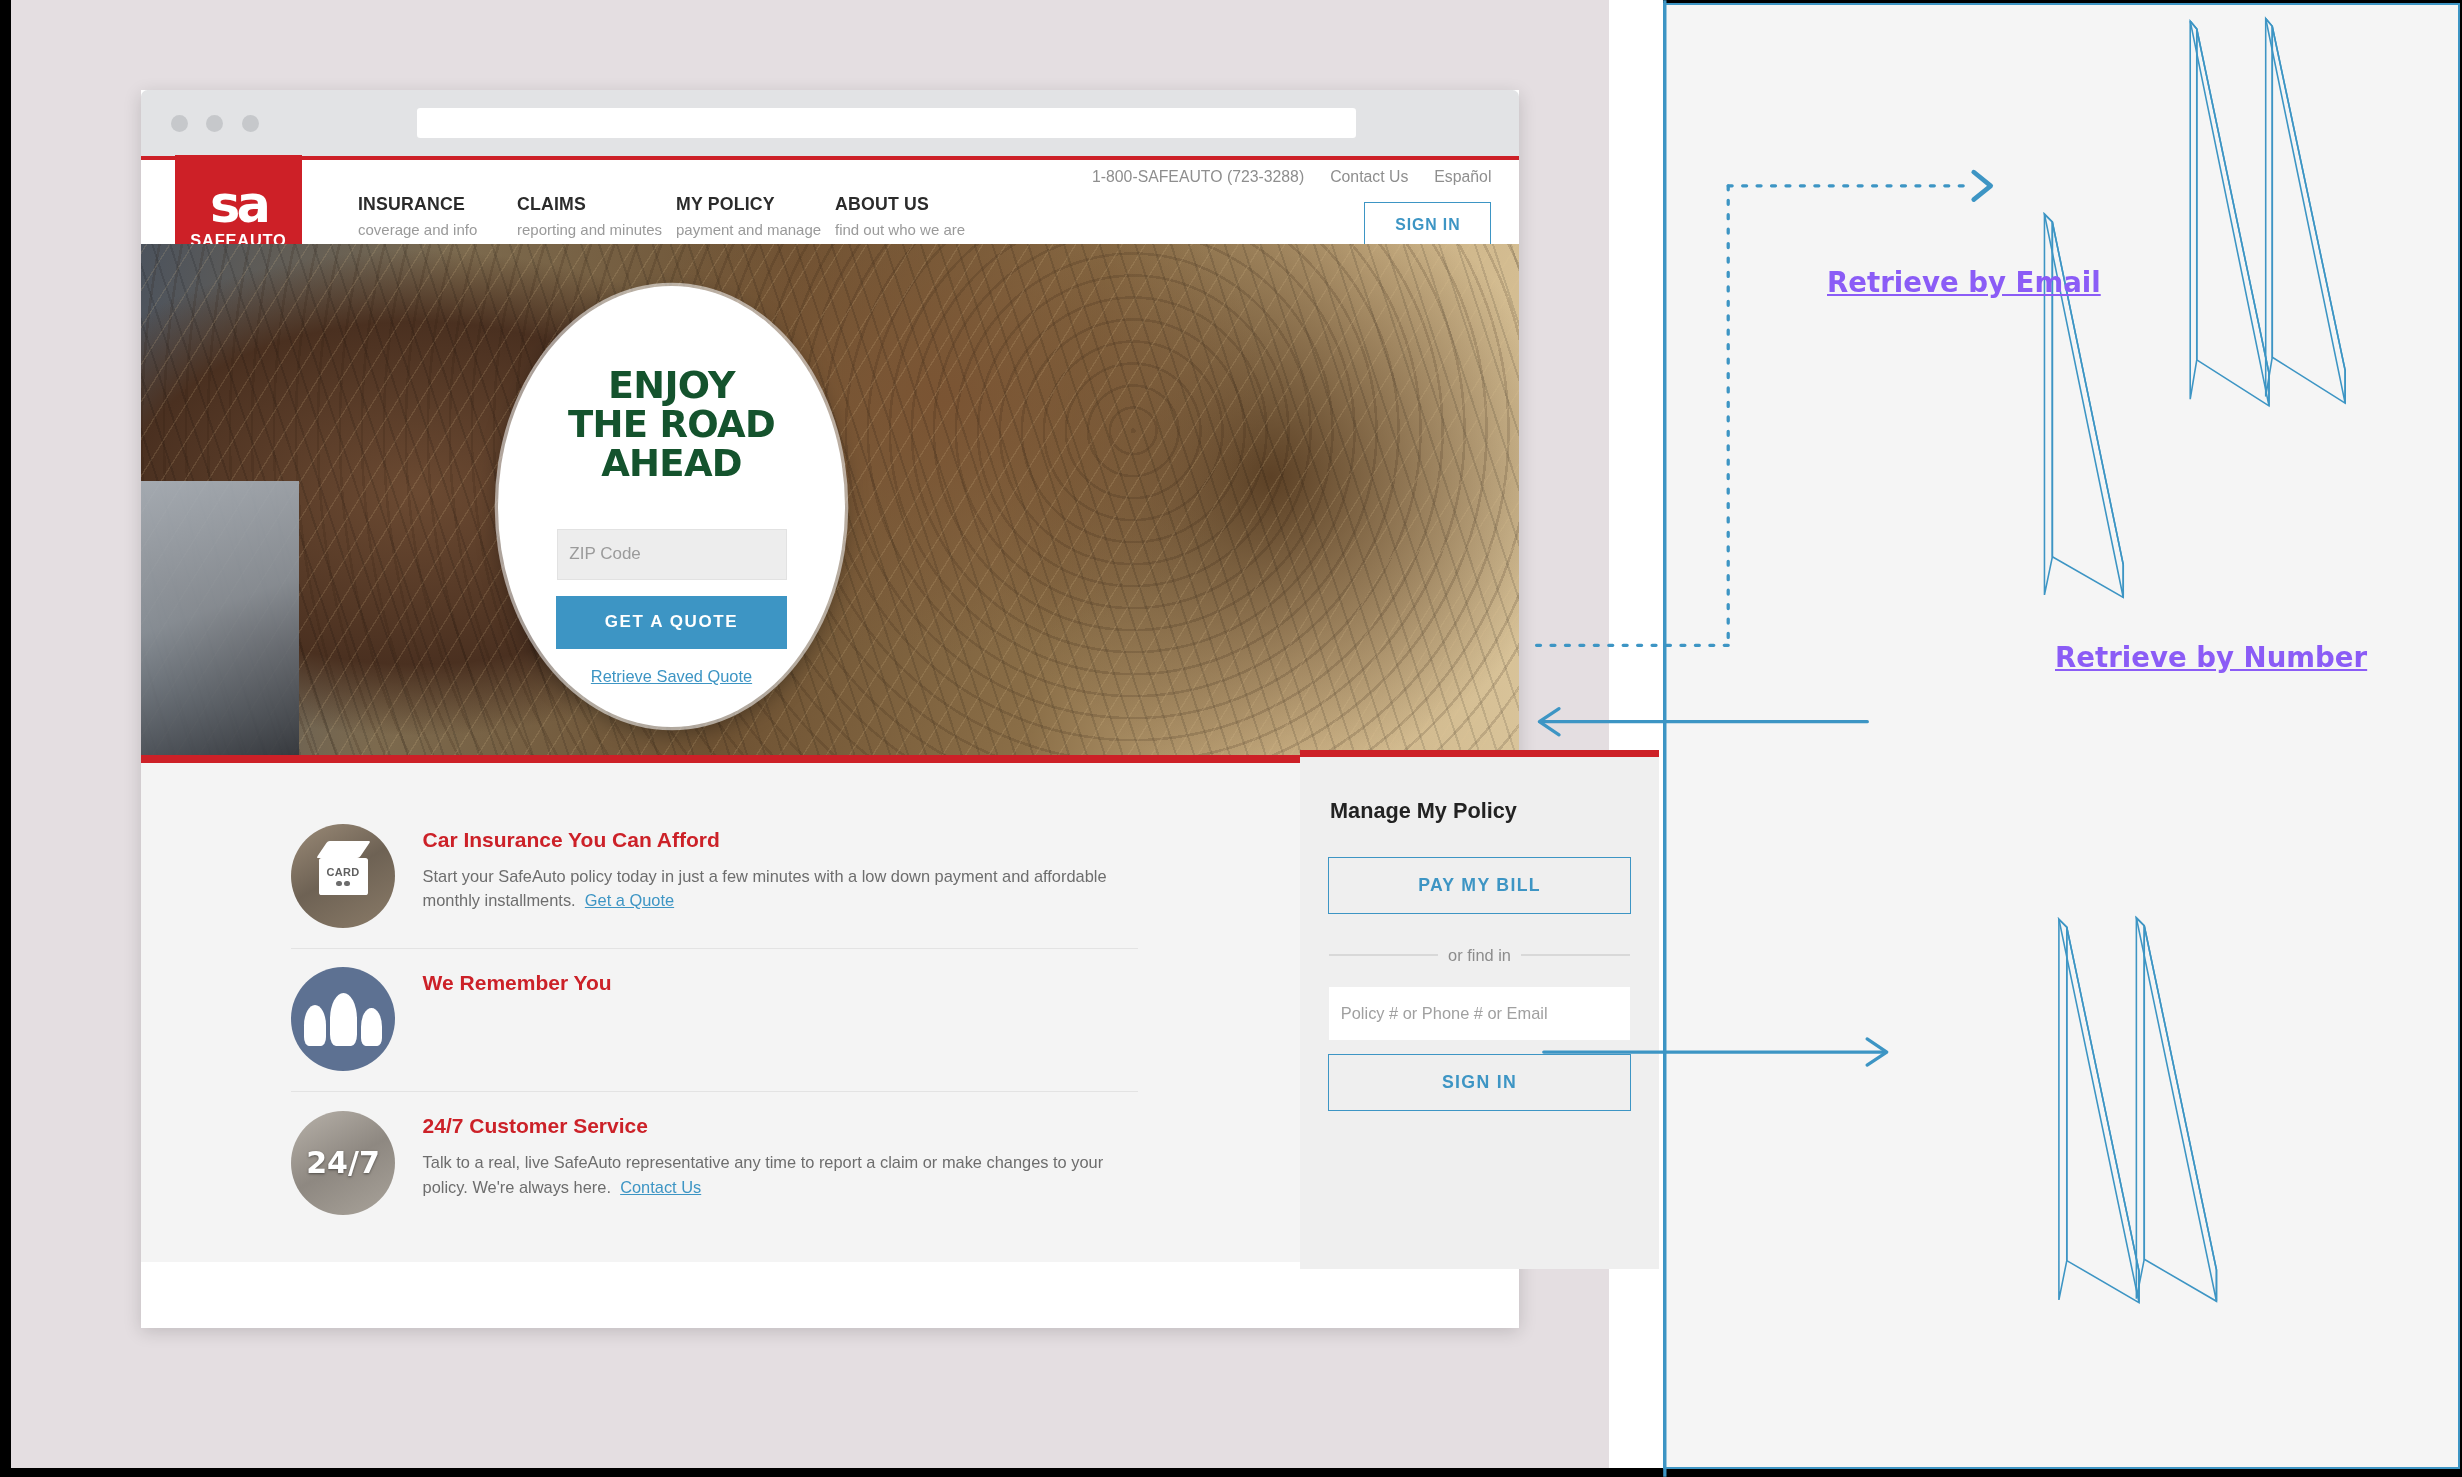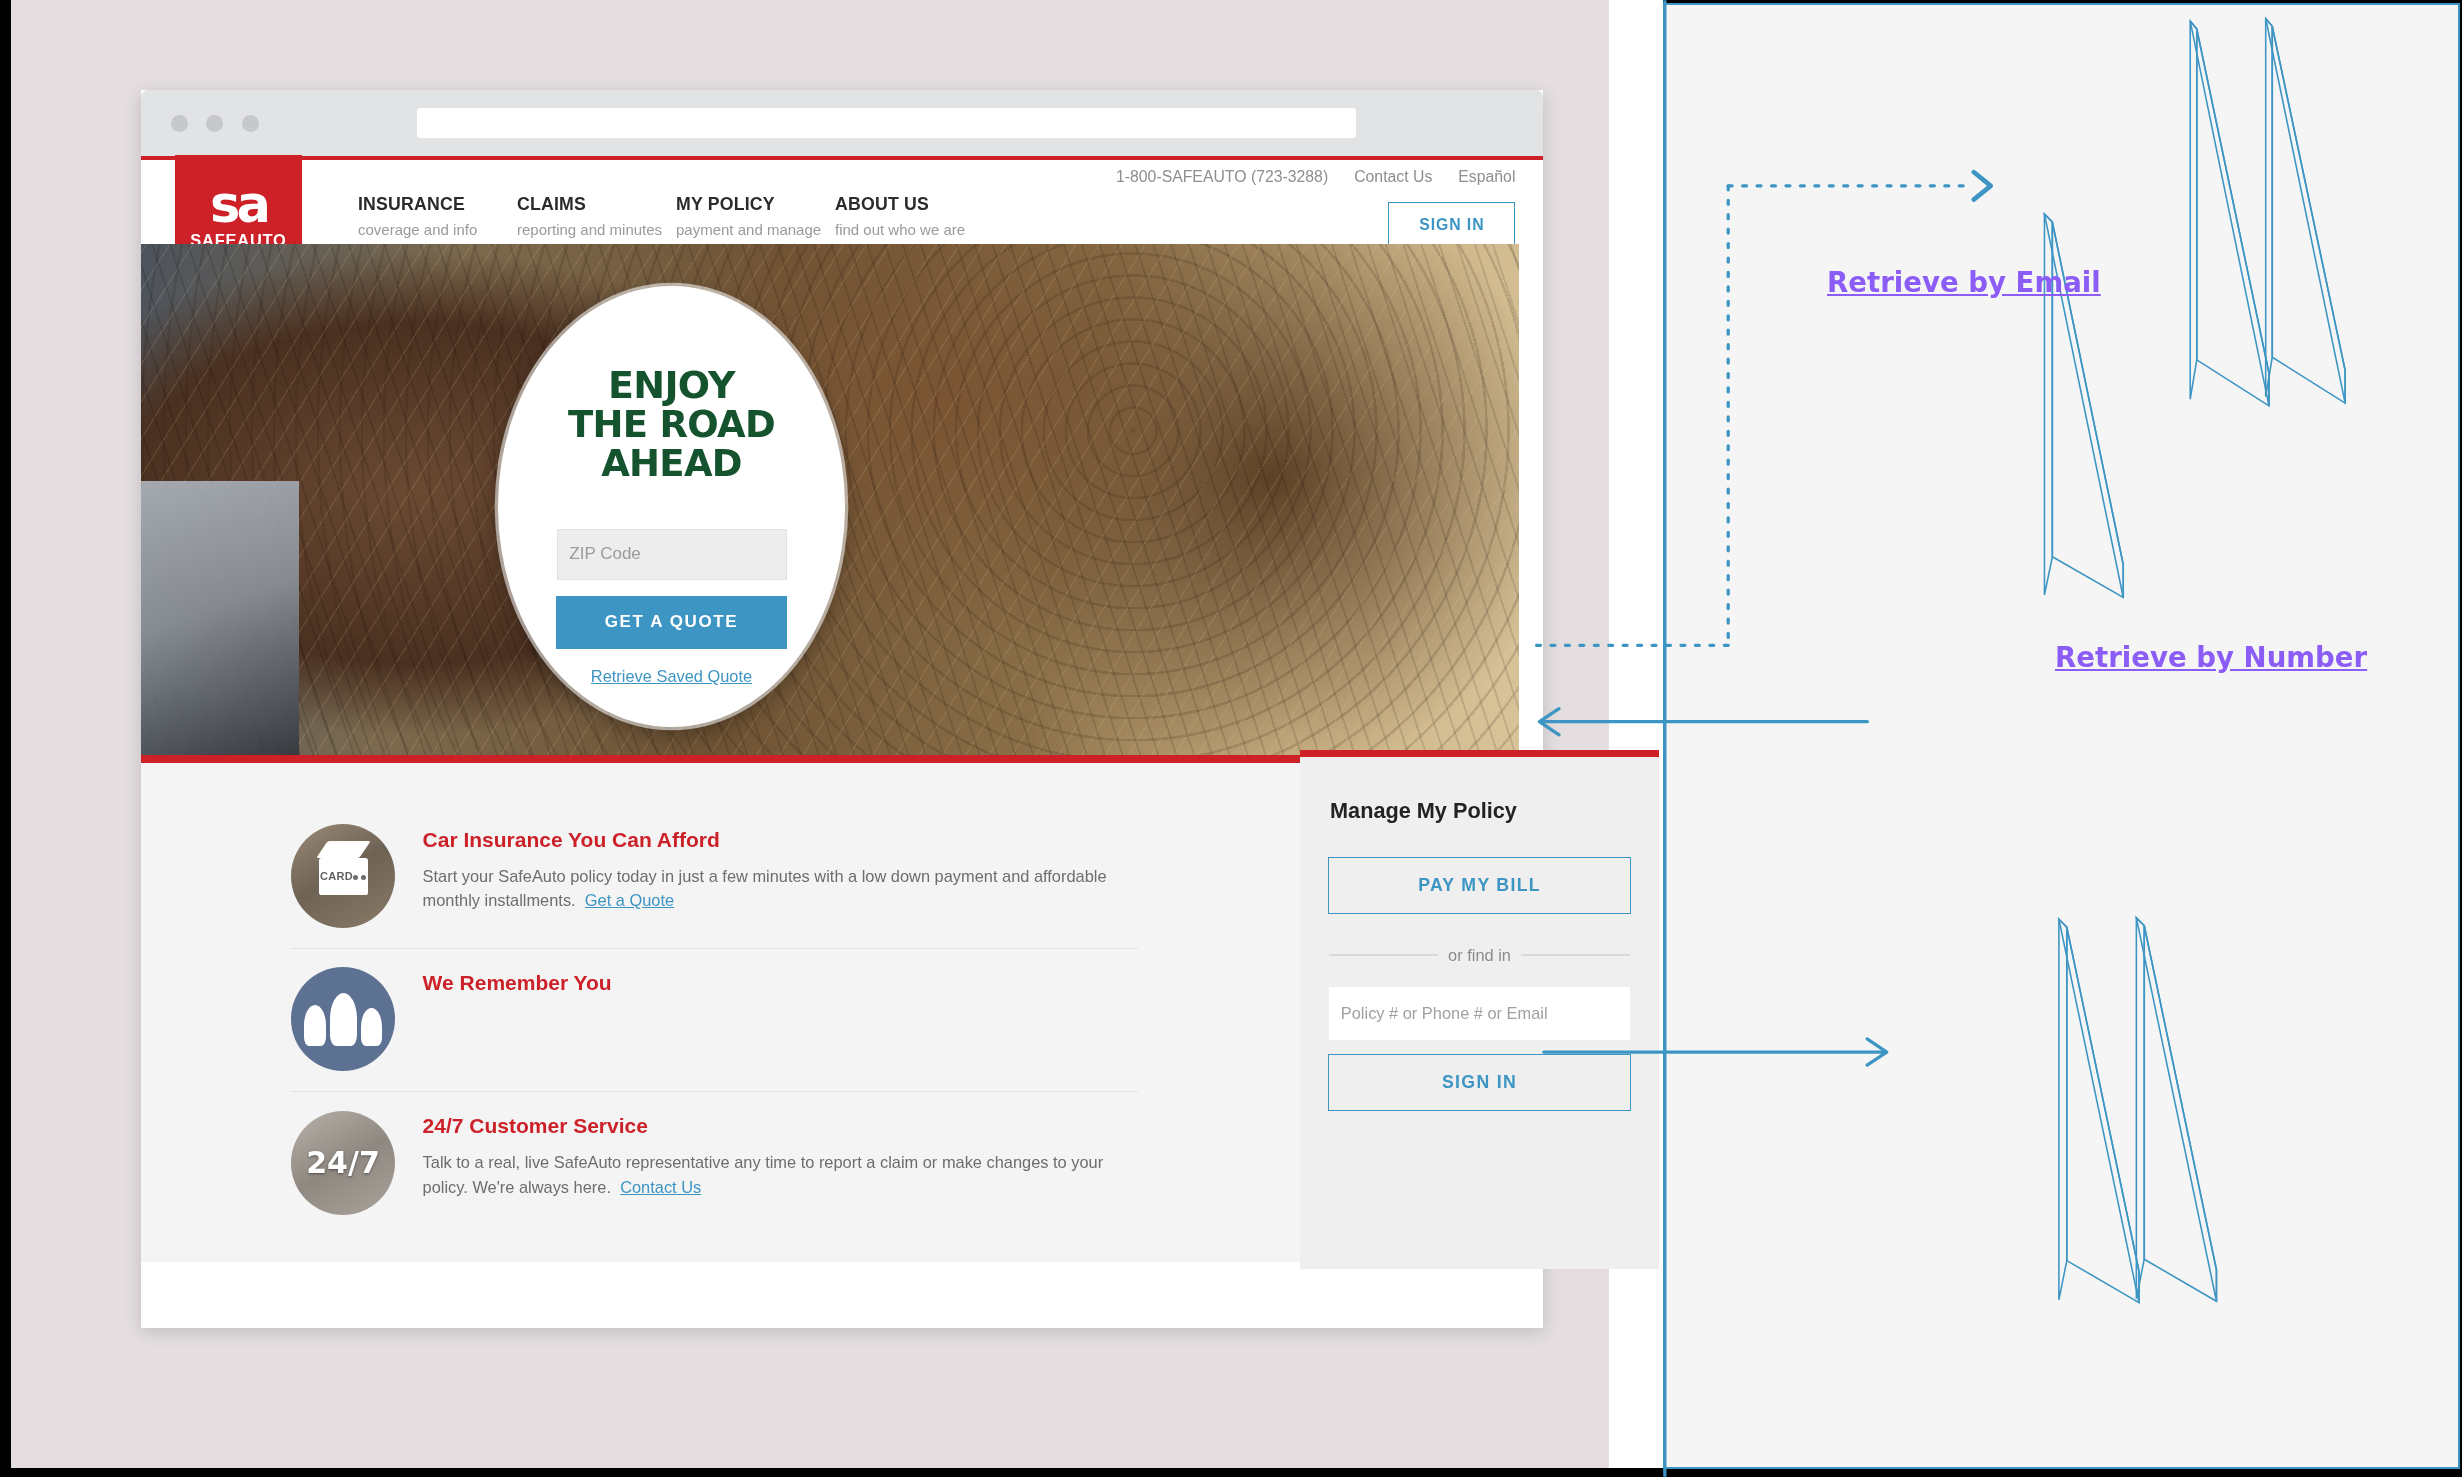--- a/index.html
+++ b/index.html
@@ -18,21 +18,20 @@
   }
   .white-gutter{
     position:absolute;left:1609px;top:0;width:54px;height:1468px;background:#fff;
   }
 
   
   .browser{
     position:absolute;left:141px;top:90px;width:1378px;height:1238px;
     box-shadow:0 3.9px 17px rgba(0,0,0,.16);
     background:#fff;
-    padding-left:24px;
   }
   .chrome-bar{
     position:absolute;left:0;top:0;width:100%;height:66px;
     background:#e2e3e5;border-top-left-radius:6.6px;border-top-right-radius:6.6px;
     display:flex;align-items:center;
   }
   .dots{display:flex;gap:18.4px;margin-left:30px;}
   .dot{width:17px;height:17px;border-radius:50%;background:#c6c8cb;}
   .urlbar{
     position:absolute;left:276px;top:17.7px;width:939px;height:30px;background:#fff;border-radius:3.3px;
@@ -137,21 +136,21 @@
   .feature + .feature{border-top:1.3px solid #e3e3e3;}
   .f-icon{
     width:104px;height:104px;border-radius:50%;flex:0 0 104px;margin-right:27.6px;
     display:flex;align-items:center;justify-content:center;overflow:hidden;position:relative;
   }
   .f-icon.card{background:linear-gradient(150deg,#9b8b78 0%,#6e6254 48%,#8a7b68 100%);}
   .f-icon.people{background:#5d7192;}
   .f-icon.clock{background:linear-gradient(150deg,#b8b2aa 0%,#8e8881 50%,#a9a39a 100%);text-align:center;}
   .card-glyph{
     width:49px;height:37px;background:#fff;border-radius:2.6px;
-    display:flex;flex-direction:row;align-items:center;justify-content:center;
+    display:flex;flex-direction:column;align-items:center;justify-content:center;
     font-size:11px;font-weight:bold;color:#5f5f5f;letter-spacing:0.3px;position:relative;
   }
   .card-glyph .chip{display:flex;gap:2.6px;margin-top:2.6px;}
   .card-glyph .chip i{width:5.3px;height:5.3px;border-radius:50%;background:#6d6d6d;display:block;}
   .card-glyph:before{
     content:"";position:absolute;left:3.9px;top:-17px;width:43px;height:17px;
     background:#fff;transform:skewX(-34deg);border-radius:2px;
   }
   .ppl{display:flex;align-items:flex-end;gap:3.9px;}
   .ppl i{display:block;background:#fff;border-radius:50% 50% 22% 22%;}

